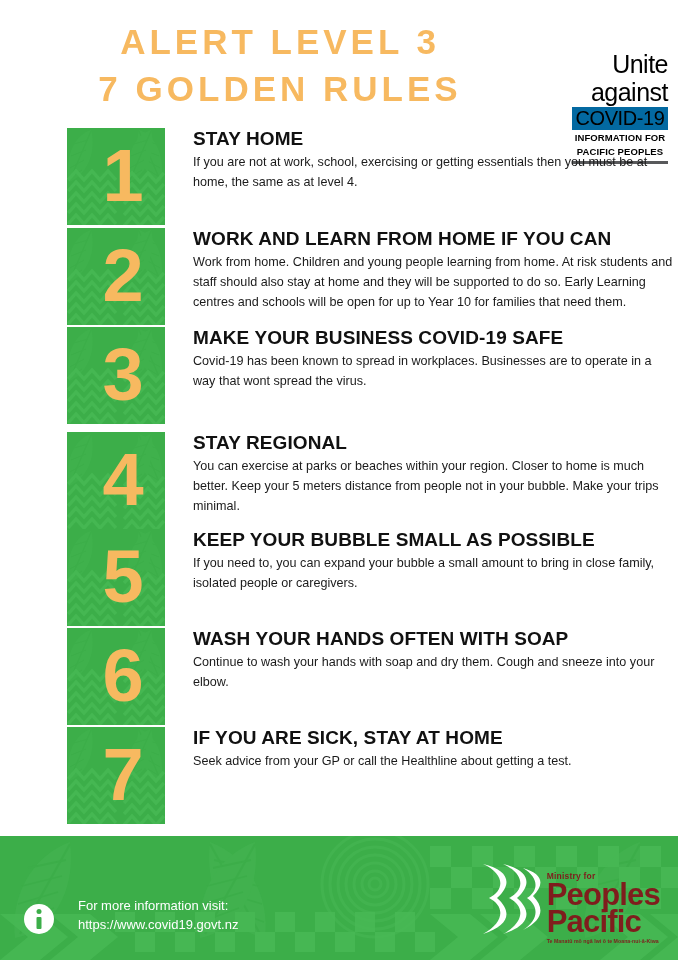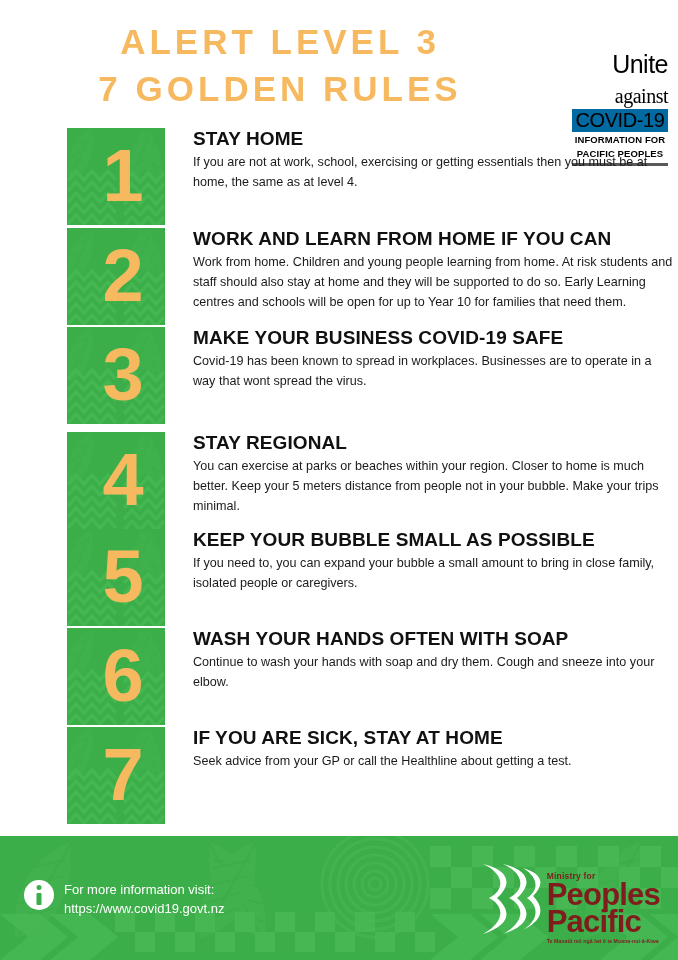--- a/index.html
+++ b/index.html
@@ -31,21 +31,21 @@
     position: absolute; right: 10px; top: 8px;
     width: 96px;
     text-align: right;
   }
   .ua-unite, .ua-against {
     color: #000; font-weight: 400; line-height: 0.98;
     letter-spacing: -0.5px;
     margin-top: 44px;
   }
   .ua-unite { font-size: 25px; }
-  .ua-against { font-size: 20px; margin-top: 10px; font-family: Liberation Serif, serif; }
+  .ua-against { font-size: 25px; margin-top: 3px; }
   .ua-covid {
     margin-top: 3px;
     background: #0369a1;
     color: #000;
     font-size: 20px;
     font-weight: 400;
     letter-spacing: -0.4px;
     line-height: 1.12;
     padding: 0 2px 1px 2px;
     text-align: center;
@@ -102,22 +102,22 @@
 
   
   .footer {
     position: absolute; left: 0; top: 836px;
     width: 678px; height: 124px;
     background: #3CAE49;
     overflow: hidden;
   }
   .footer .pattern { position: absolute; inset: 0; }
   .footer-info {
-    position: absolute; left: 24px; top: 44px;
-    display: flex; align-items: flex-start; gap: 10px;
+    position: absolute; left: 24px; top: 60px;
+    display: flex; align-items: flex-end; gap: 24px;
     z-index: 4;
   }
   .info-icon {
     width: 30px; height: 30px; flex: 0 0 30px;
     border-radius: 50%;
     background: #fff;
     position: relative;
   }
   .info-icon::before {
     content: ""; position: absolute; left: 50%; top: 5px;

